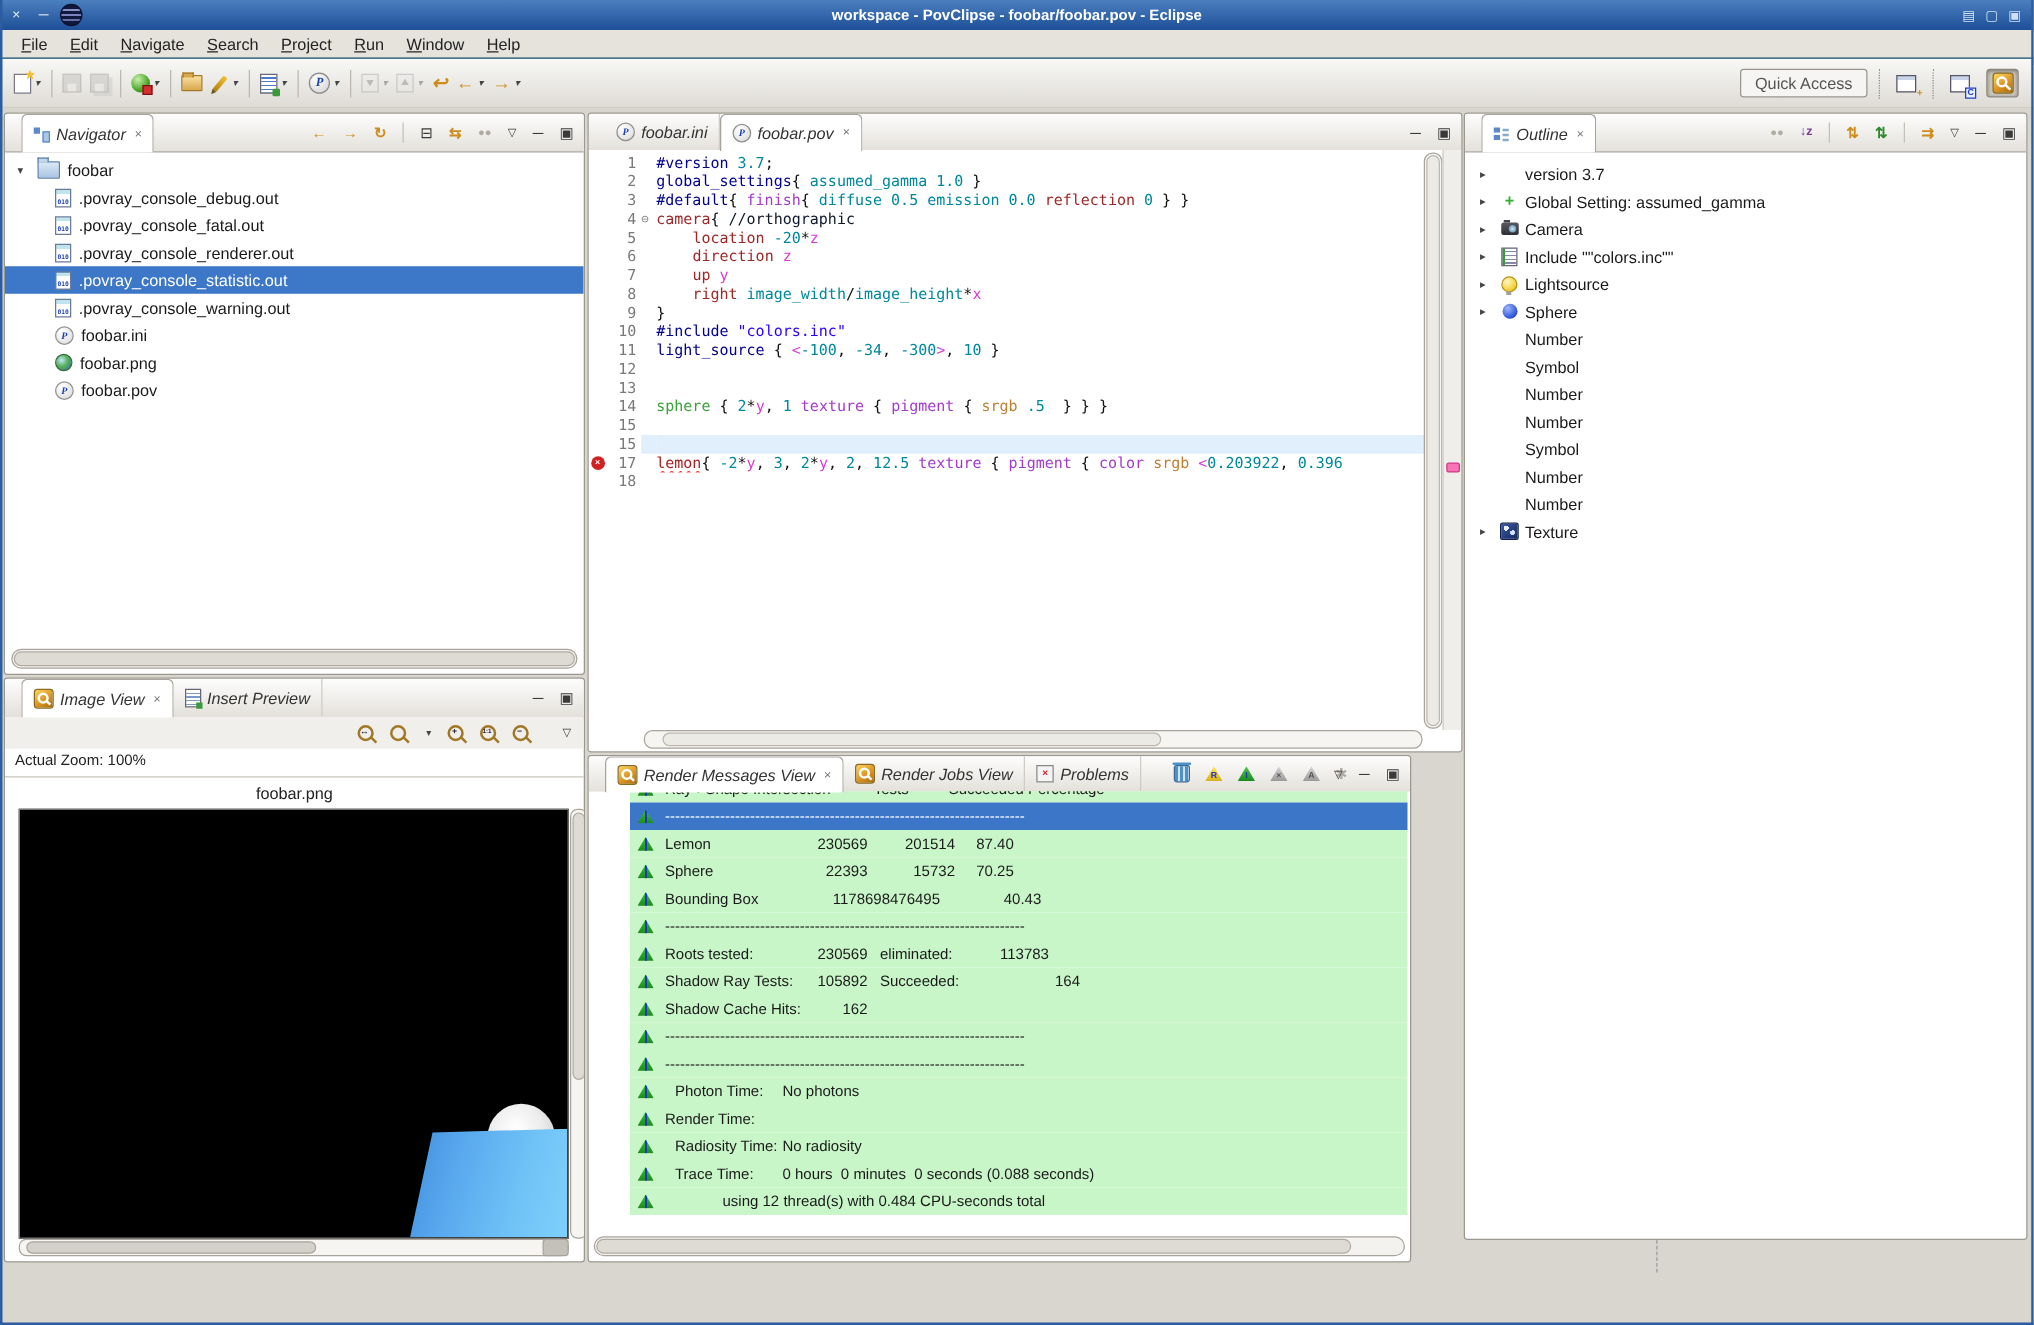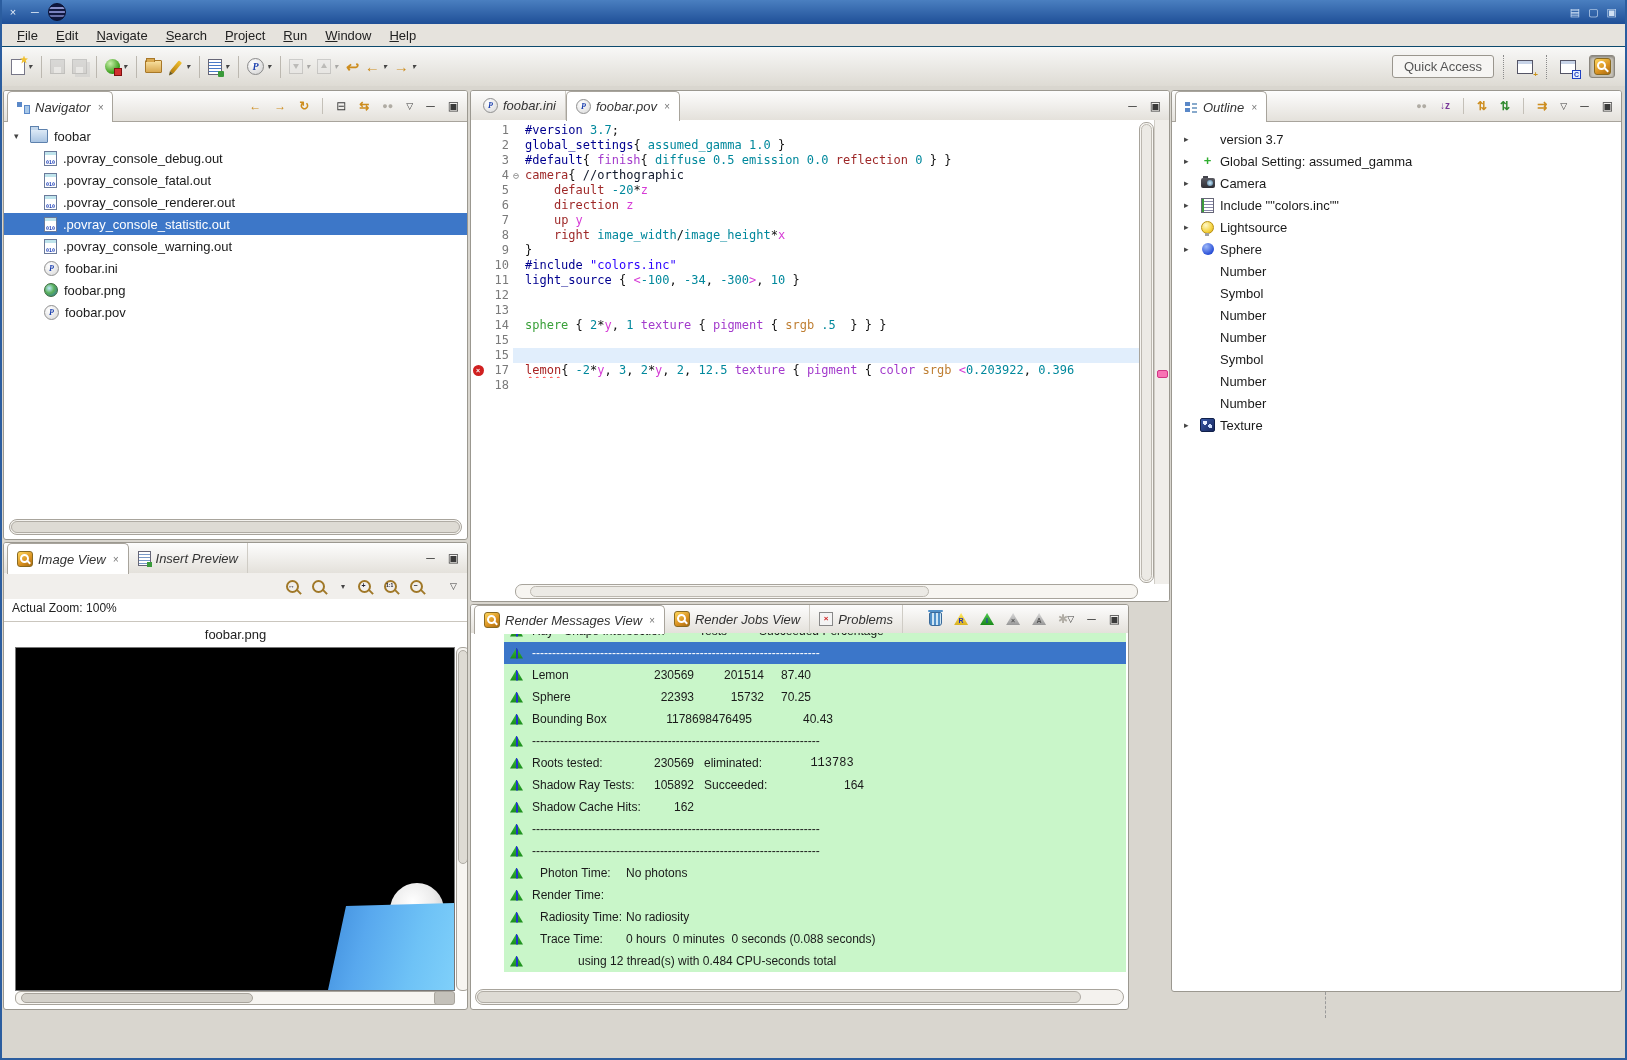--- a/index.html
+++ b/index.html
@@ -68,21 +68,21 @@
   .povclipse-logo::after{content:"";position:absolute;right:1px;bottom:3px;width:5px;height:2px;background:#fff;transform:rotate(45deg);}
   
   .workbench{position:absolute;left:0;top:86px;right:0;bottom:0;background:#d9d6cf;}
   .panel{position:absolute;background:#fff;border:1px solid #9b9890;border-radius:3px;overflow:hidden;}
   .panel-navigator{left:3px;top:90px;width:463px;height:448px;}
   .panel-imageview{left:3px;top:542px;width:463px;height:466px;}
   .panel-editor{left:470px;top:90px;width:698px;height:510px;}
   .panel-messages{left:470px;top:604px;width:657px;height:404px;}
   .panel-outline{left:1171px;top:90px;width:449px;height:900px;}
   .ptabs{position:relative;height:30px;background:linear-gradient(#fdfdfd,#e4e1db);
-    border-bottom:1px solid #a8a49c;display:flex;align-items:stretch;padding-left:3px;}
+    border-bottom:1px solid #a8a49c;display:flex;align-items:stretch;padding-left:13px;}
   .ptabs.short{height:28px;}
   .ptab{display:flex;align-items:center;gap:5px;padding:0 9px;font-size:13px;color:#333;
     border-right:1px solid #cfccc5;position:relative;}
   .ptab.active{background:#fff;border:1px solid #a8a49c;border-bottom:none;border-radius:5px 5px 0 0;
     margin-bottom:-1px;z-index:2;}
   .ptab .x{color:#777;font-size:10px;margin-left:2px;}
   .hdr-icons{position:absolute;right:8px;top:0;height:100%;display:flex;align-items:center;gap:13px;z-index:3;}
   .hic{font-size:12px;color:#3a3a3a;line-height:12px;}
   .hic.gold{color:#cd8d1e;font-weight:bold;}
   .hic.green{color:#2f8a2f;font-weight:bold;}
@@ -215,20 +215,21 @@
   
   .trim-dash{position:absolute;left:1325px;top:992px;height:26px;border-left:1px dashed #9a9a9a;}
 </style>
 </head>
 <body>
 
 <div class="titlebar">
   <span class="wbtn">×</span>
   <span class="wbtn">─</span>
   <span class="eclipse-logo"></span>
+  <span class="title-text">workspace - PovClipse - foobar/foobar.pov - Eclipse</span>
   <span class="tb-rght">
     <span>▤</span>
     <span>▢</span>
     <span>▣</span>
   </span>
 </div>
 
 <div class="menubar" id="menubar">
     <div class="menu-item">File</div>
     <div class="menu-item">Edit</div>
@@ -468,21 +469,21 @@
         <div class="cl">
           <span class="c-err"></span>
           <span class="c-num">4</span>
           <span class="c-fold">⊖</span>
           <span class="c-txt"><span class="tk-red">camera</span><span class="tk-pl">{ </span><span class="tk-cmt">//orthographic</span></span>
         </div>
         <div class="cl">
           <span class="c-err"></span>
           <span class="c-num">5</span>
           <span class="c-fold"></span>
-          <span class="c-txt"><span class="tk-pl">    </span><span class="tk-red">default</span><span class="tk-pl"> </span><span class="tk-tl">-20</span><span class="tk-pl">*</span><span class="tk-vec">z</span></span>
+          <span class="c-txt"><span class="tk-pl">    </span><span class="tk-red">location</span><span class="tk-pl"> </span><span class="tk-tl">-20</span><span class="tk-pl">*</span><span class="tk-vec">z</span></span>
         </div>
         <div class="cl">
           <span class="c-err"></span>
           <span class="c-num">6</span>
           <span class="c-fold"></span>
           <span class="c-txt"><span class="tk-pl">    </span><span class="tk-red">direction</span><span class="tk-pl"> </span><span class="tk-vec">z</span></span>
         </div>
         <div class="cl">
           <span class="c-err"></span>
           <span class="c-num">7</span>
@@ -645,21 +646,21 @@
       </div>
       <div class="mrow">
         <span class="mi-stat"></span>
         <span class="cell">------------------------------------------------------------------------</span>
       </div>
       <div class="mrow">
         <span class="mi-stat"></span>
         <span class="cell" style="width: 118px;">Roots tested:</span>
         <span class="cell" style="width: 44px; text-align: right;">230569</span>
         <span class="cell" style="width: 96px; padding-left: 10px;">eliminated:</span>
-        <span class="cell" style="width: 64px; text-align: center; font-family: Liberation Mono, monospace;">113783</span>
+        <span class="cell" style="width: 64px; text-align: left;">113783</span>
       </div>
       <div class="mrow">
         <span class="mi-stat"></span>
         <span class="cell" style="width: 118px;">Shadow Ray Tests:</span>
         <span class="cell" style="width: 44px; text-align: right;">105892</span>
         <span class="cell" style="width: 96px; padding-left: 10px;">Succeeded:</span>
         <span class="cell" style="width: 64px; text-align: right;">164</span>
       </div>
       <div class="mrow">
         <span class="mi-stat"></span>

